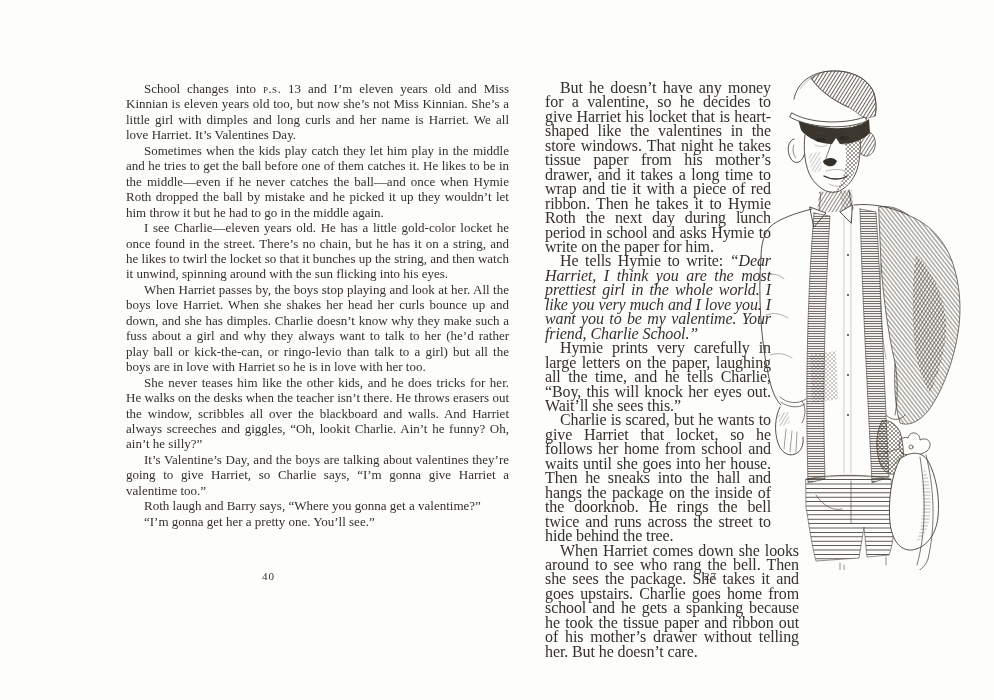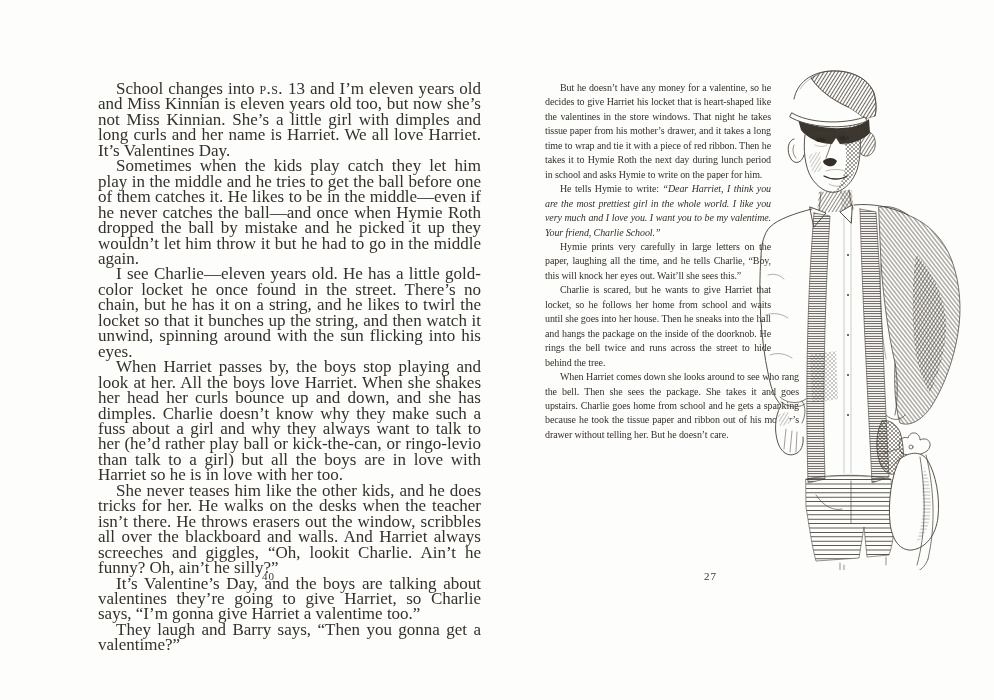--- a/index.html
+++ b/index.html
@@ -12,26 +12,26 @@
   .spread{
     position:relative;width:994px;height:700px;
     background:#fdfdfb;color:#35302a;
   }
   .text-col p{
     margin:0;
     text-align:justify;
     text-indent:18px;
   }
   .left-col{
-    position:absolute;left:98px;top:81px;width:383px;
-    font-size:17px;line-height:15.45px;
+    position:absolute;left:126px;top:81px;width:383px;
+    font-size:13px;line-height:15.45px;
   }
   .right-col{
     position:absolute;left:545px;top:81px;width:226px;
-    font-size:10px;line-height:14.45px;letter-spacing:-0.1px;
+    font-size:16px;line-height:14.45px;letter-spacing:-0.1px;
   }
   .right-col p{text-indent:15px;}
   .right-col p:last-child{width:254px;}
   .s-r{font-style:normal;}
   .s-i{font-style:italic;}
   .s-sc{font-variant:small-caps;letter-spacing:.4px;}
   .pagenum{
     position:absolute;top:570px;width:24px;
     font-size:11px;letter-spacing:1px;color:#3a352e;
   }
@@ -48,21 +48,22 @@
 <div class="spread">
 
   <section>
     <div class="text-col left-col">
         <p><span class="s-r">School changes into </span><span class="s-sc">p.s.</span><span class="s-r"> 13 and I’m eleven years old and Miss Kinnian is eleven years old too, but now she’s not Miss Kinnian. She’s a little girl with dimples and long curls and her name is Harriet. We all love Harriet. It’s Valentines Day.</span></p>
         <p><span class="s-r">Sometimes when the kids play catch they let him play in the middle and he tries to get the ball before one of them catches it. He likes to be in the middle—even if he never catches the ball—and once when Hymie Roth dropped the ball by mistake and he picked it up they wouldn’t let him throw it but he had to go in the middle again.</span></p>
         <p><span class="s-r">I see Charlie—eleven years old. He has a little gold-color locket he once found in the street. There’s no chain, but he has it on a string, and he likes to twirl the locket so that it bunches up the string, and then watch it unwind, spinning around with the sun flicking into his eyes.</span></p>
         <p><span class="s-r">When Harriet passes by, the boys stop playing and look at her. All the boys love Harriet. When she shakes her head her curls bounce up and down, and she has dimples. Charlie doesn’t know why they make such a fuss about a girl and why they always want to talk to her (he’d rather play ball or kick-the-can, or ringo-levio than talk to a girl) but all the boys are in love with Harriet so he is in love with her too.</span></p>
         <p><span class="s-r">She never teases him like the other kids, and he does tricks for her. He walks on the desks when the teacher isn’t there. He throws erasers out the window, scribbles all over the blackboard and walls. And Harriet always screeches and giggles, “Oh, lookit Charlie. Ain’t he funny? Oh, ain’t he silly?”</span></p>
         <p><span class="s-r">It’s Valentine’s Day, and the boys are talking about valentines they’re going to give Harriet, so Charlie says, “I’m gonna give Harriet a valentime too.”</span></p>
-        <p><span class="s-r">They laugh and Barry says, “Then you gonna get a valentime?”</span></p>
+        <p><span class="s-r">Roth laugh and Barry says, “Where you gonna get a valentime?”</span></p>
+        <p><span class="s-r">“I’m gonna get her a pretty one. You’ll see.”</span></p>
       </div>
     <div class="pagenum" id="pg-left">40</div>
   </section>
 
   <section>
     <div class="text-col right-col">
         <p><span class="s-r">But he doesn’t have any money for a valentine, so he decides to give Harriet his locket that is heart-shaped like the valentines in the store windows. That night he takes tissue paper from his mother’s drawer, and it takes a long time to wrap and tie it with a piece of red ribbon. Then he takes it to Hymie Roth the next day during lunch period in school and asks Hymie to write on the paper for him.</span></p>
         <p><span class="s-r">He tells Hymie to write: </span><span class="s-i">“Dear Harriet, I think you are the most prettiest girl in the whole world. I like you very much and I love you. I want you to be my valentime. Your friend, Charlie School.”</span></p>
         <p><span class="s-r">Hymie prints very carefully in large letters on the paper, laughing all the time, and he tells Charlie, “Boy, this will knock her eyes out. Wait’ll she sees this.”</span></p>
         <p><span class="s-r">Charlie is scared, but he wants to give Harriet that locket, so he follows her home from school and waits until she goes into her house. Then he sneaks into the hall and hangs the package on the inside of the doorknob. He rings the bell twice and runs across the street to hide behind the tree.</span></p>

